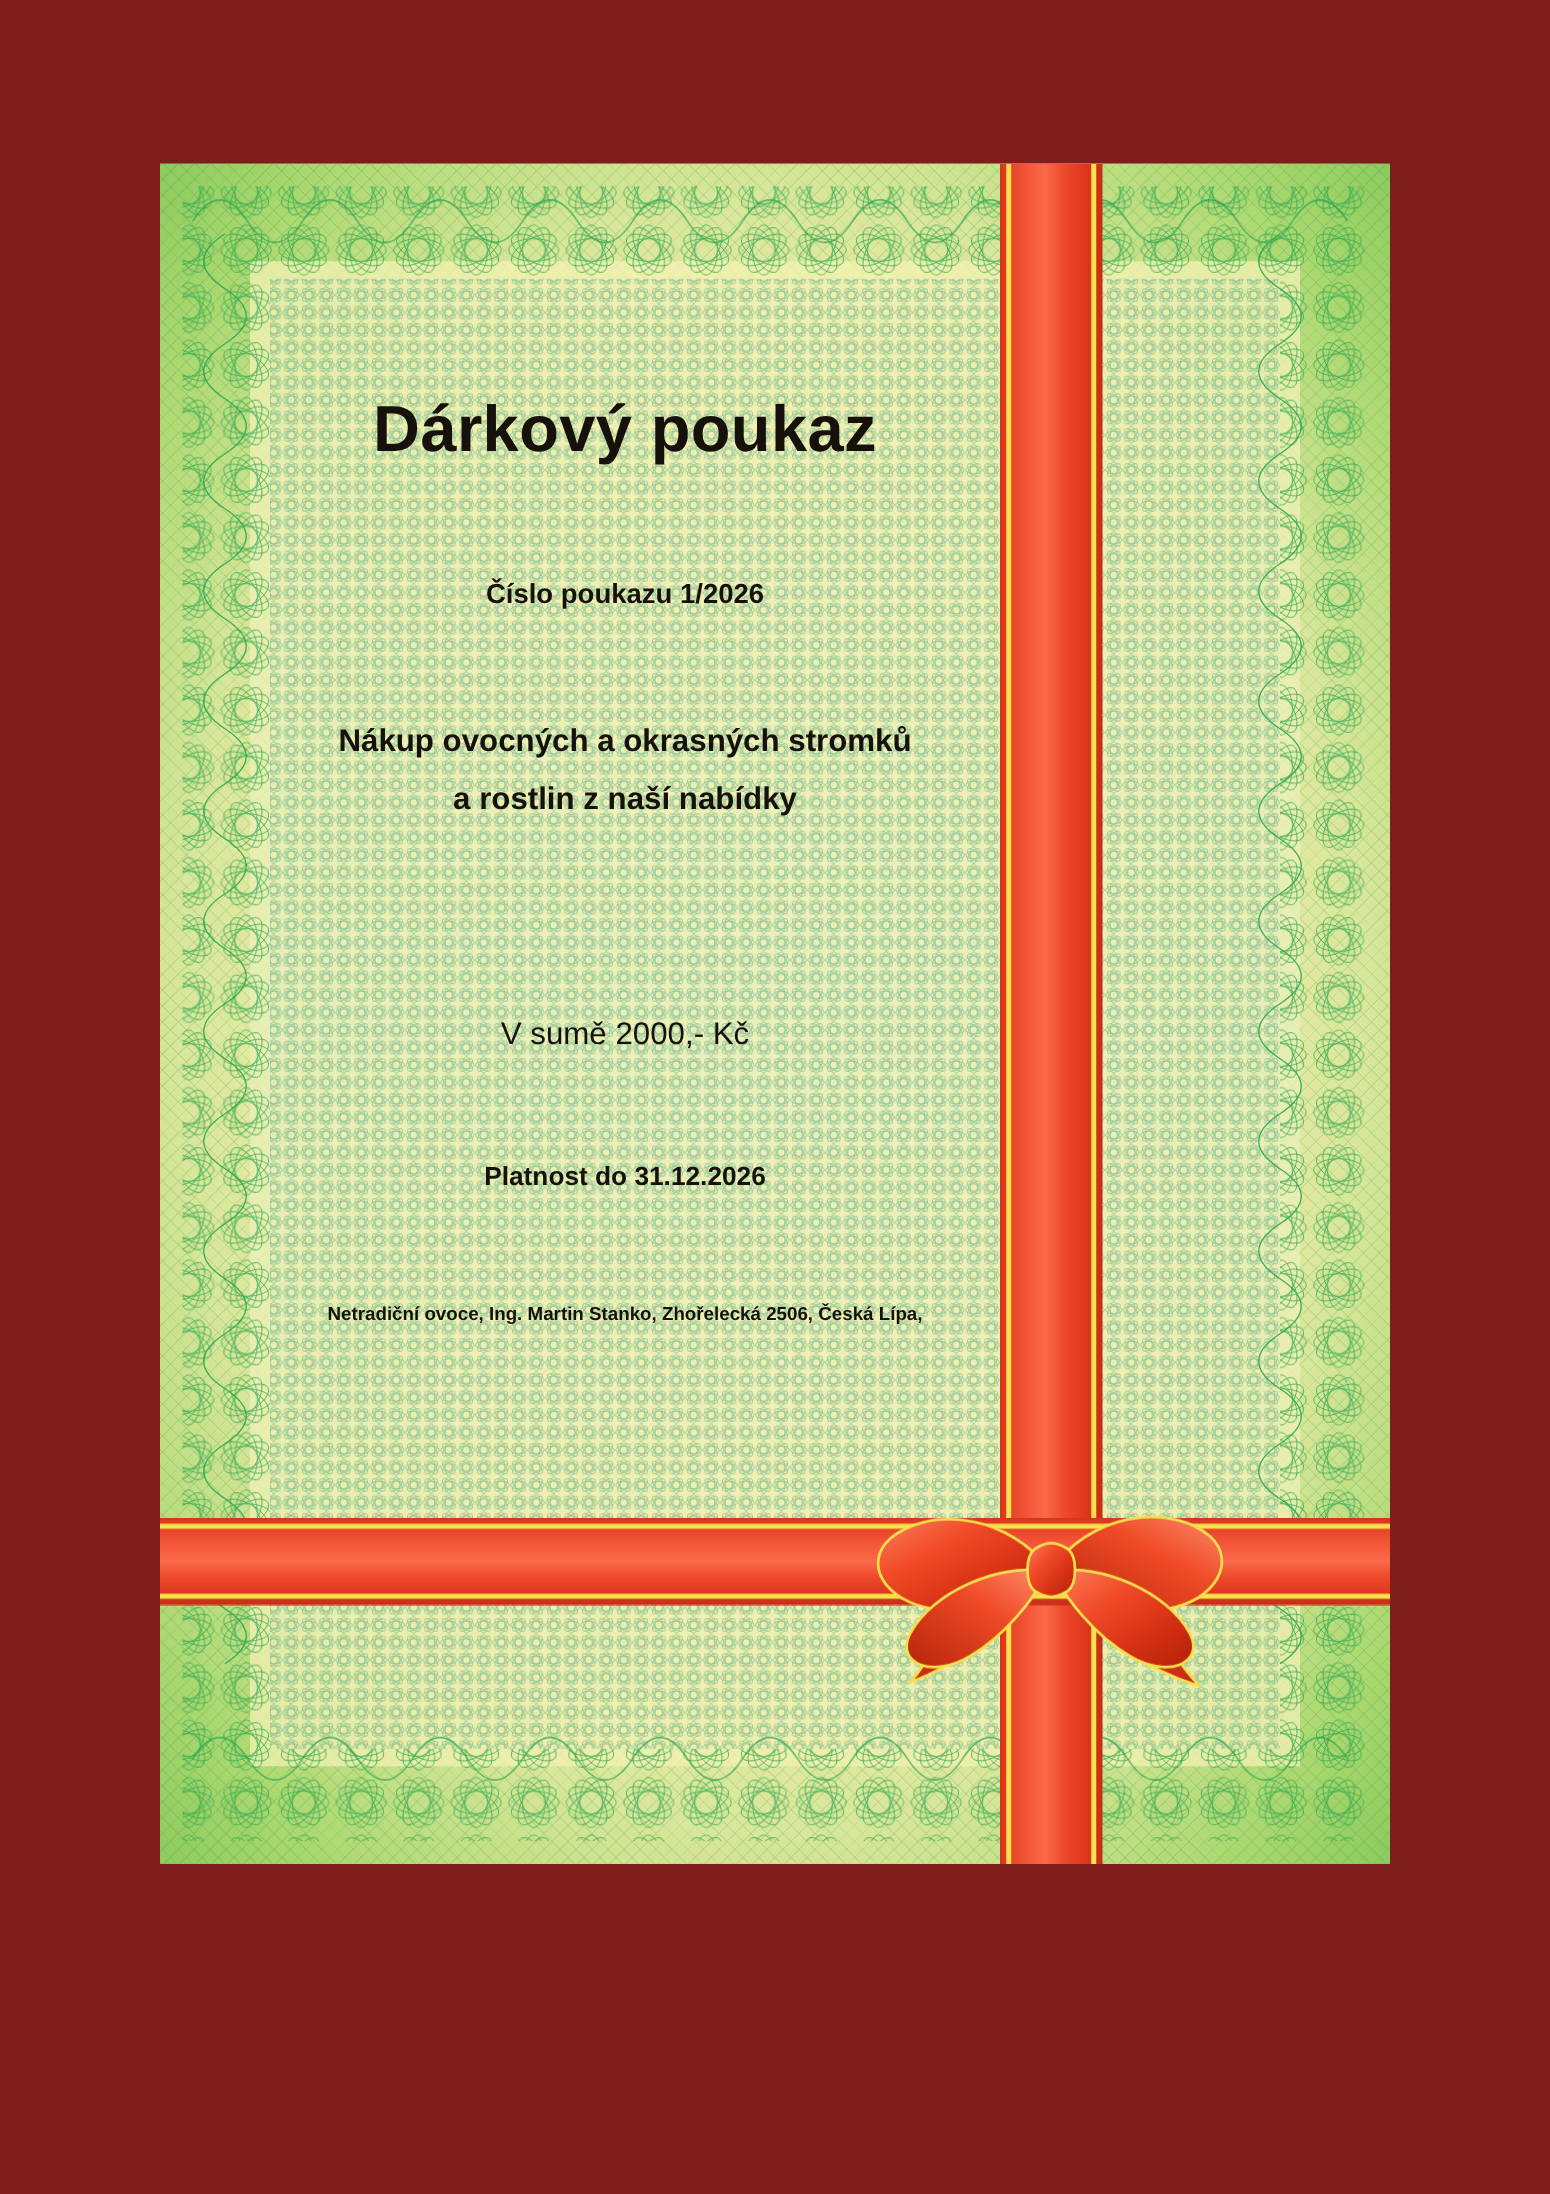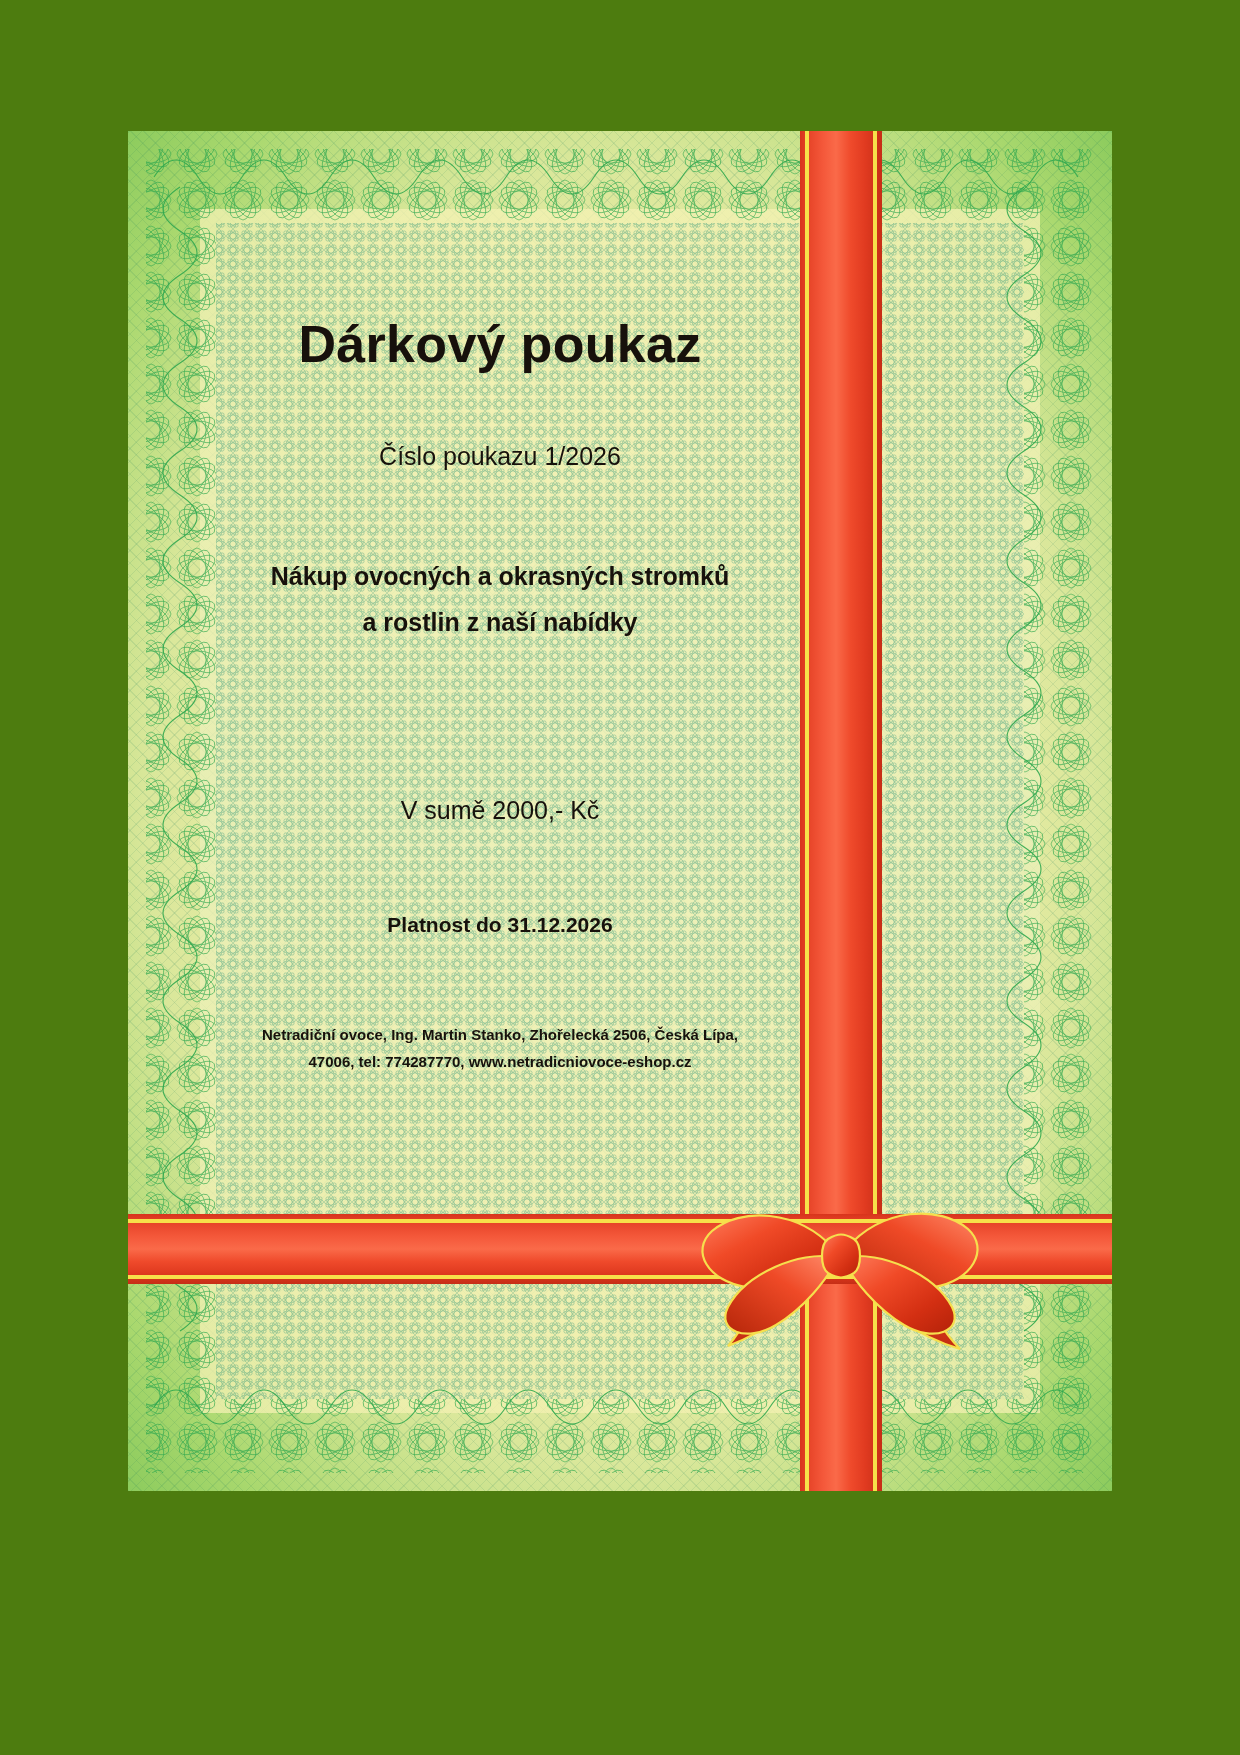--- a/index.html
+++ b/index.html
@@ -14,21 +14,21 @@
     position: relative;
     overflow: hidden;
   }
 
   
   .page {
     position: absolute;
     left: 0; top: 0;
     width: 1240px;
     height: 1755px;
-    background: #4d7c0f;
+    background: #7f1d1d;
   }
 
   .voucher {
     position: absolute;
     left: 128px;
     top: 131px;
     width: 984px;
     height: 1360px;
     overflow: hidden;
     background:
@@ -121,23 +121,23 @@
     color: #17110c;
   }
 
   .title {
     margin-top: 105px;
     font-size: 52px;
     font-weight: bold;
     letter-spacing: .3px;
   }
   .voucher-number {
-    margin-top: 68px;
-    font-size: 25px;
-    font-weight: normal;
+    margin-top: 88px;
+    font-size: 22px;
+    font-weight: bold;
   }
   .description {
     margin-top: 82px;
     font-size: 25px;
     font-weight: bold;
     line-height: 1.85;
   }
   .amount {
     margin-top: 150px;
     font-size: 25px;
@@ -255,18 +255,17 @@
       <div class="title">Dárkový poukaz</div>
       <div class="voucher-number">Číslo poukazu 1/2026</div>
       <div class="description">
         <div>Nákup ovocných a okrasných stromků</div>
         <div>a rostlin z naší nabídky</div>
       </div>
       <div class="amount">V sumě 2000,- Kč</div>
       <div class="validity">Platnost do 31.12.2026</div>
       <div class="footer">
         <div>Netradiční ovoce, Ing. Martin Stanko, Zhořelecká 2506, Česká Lípa,</div>
-        <div>47006, tel: 774287770, www.netradicniovoce-eshop.cz</div>
       </div>
     </div>
 
   </div>
 </div>
 
 </body></html>

